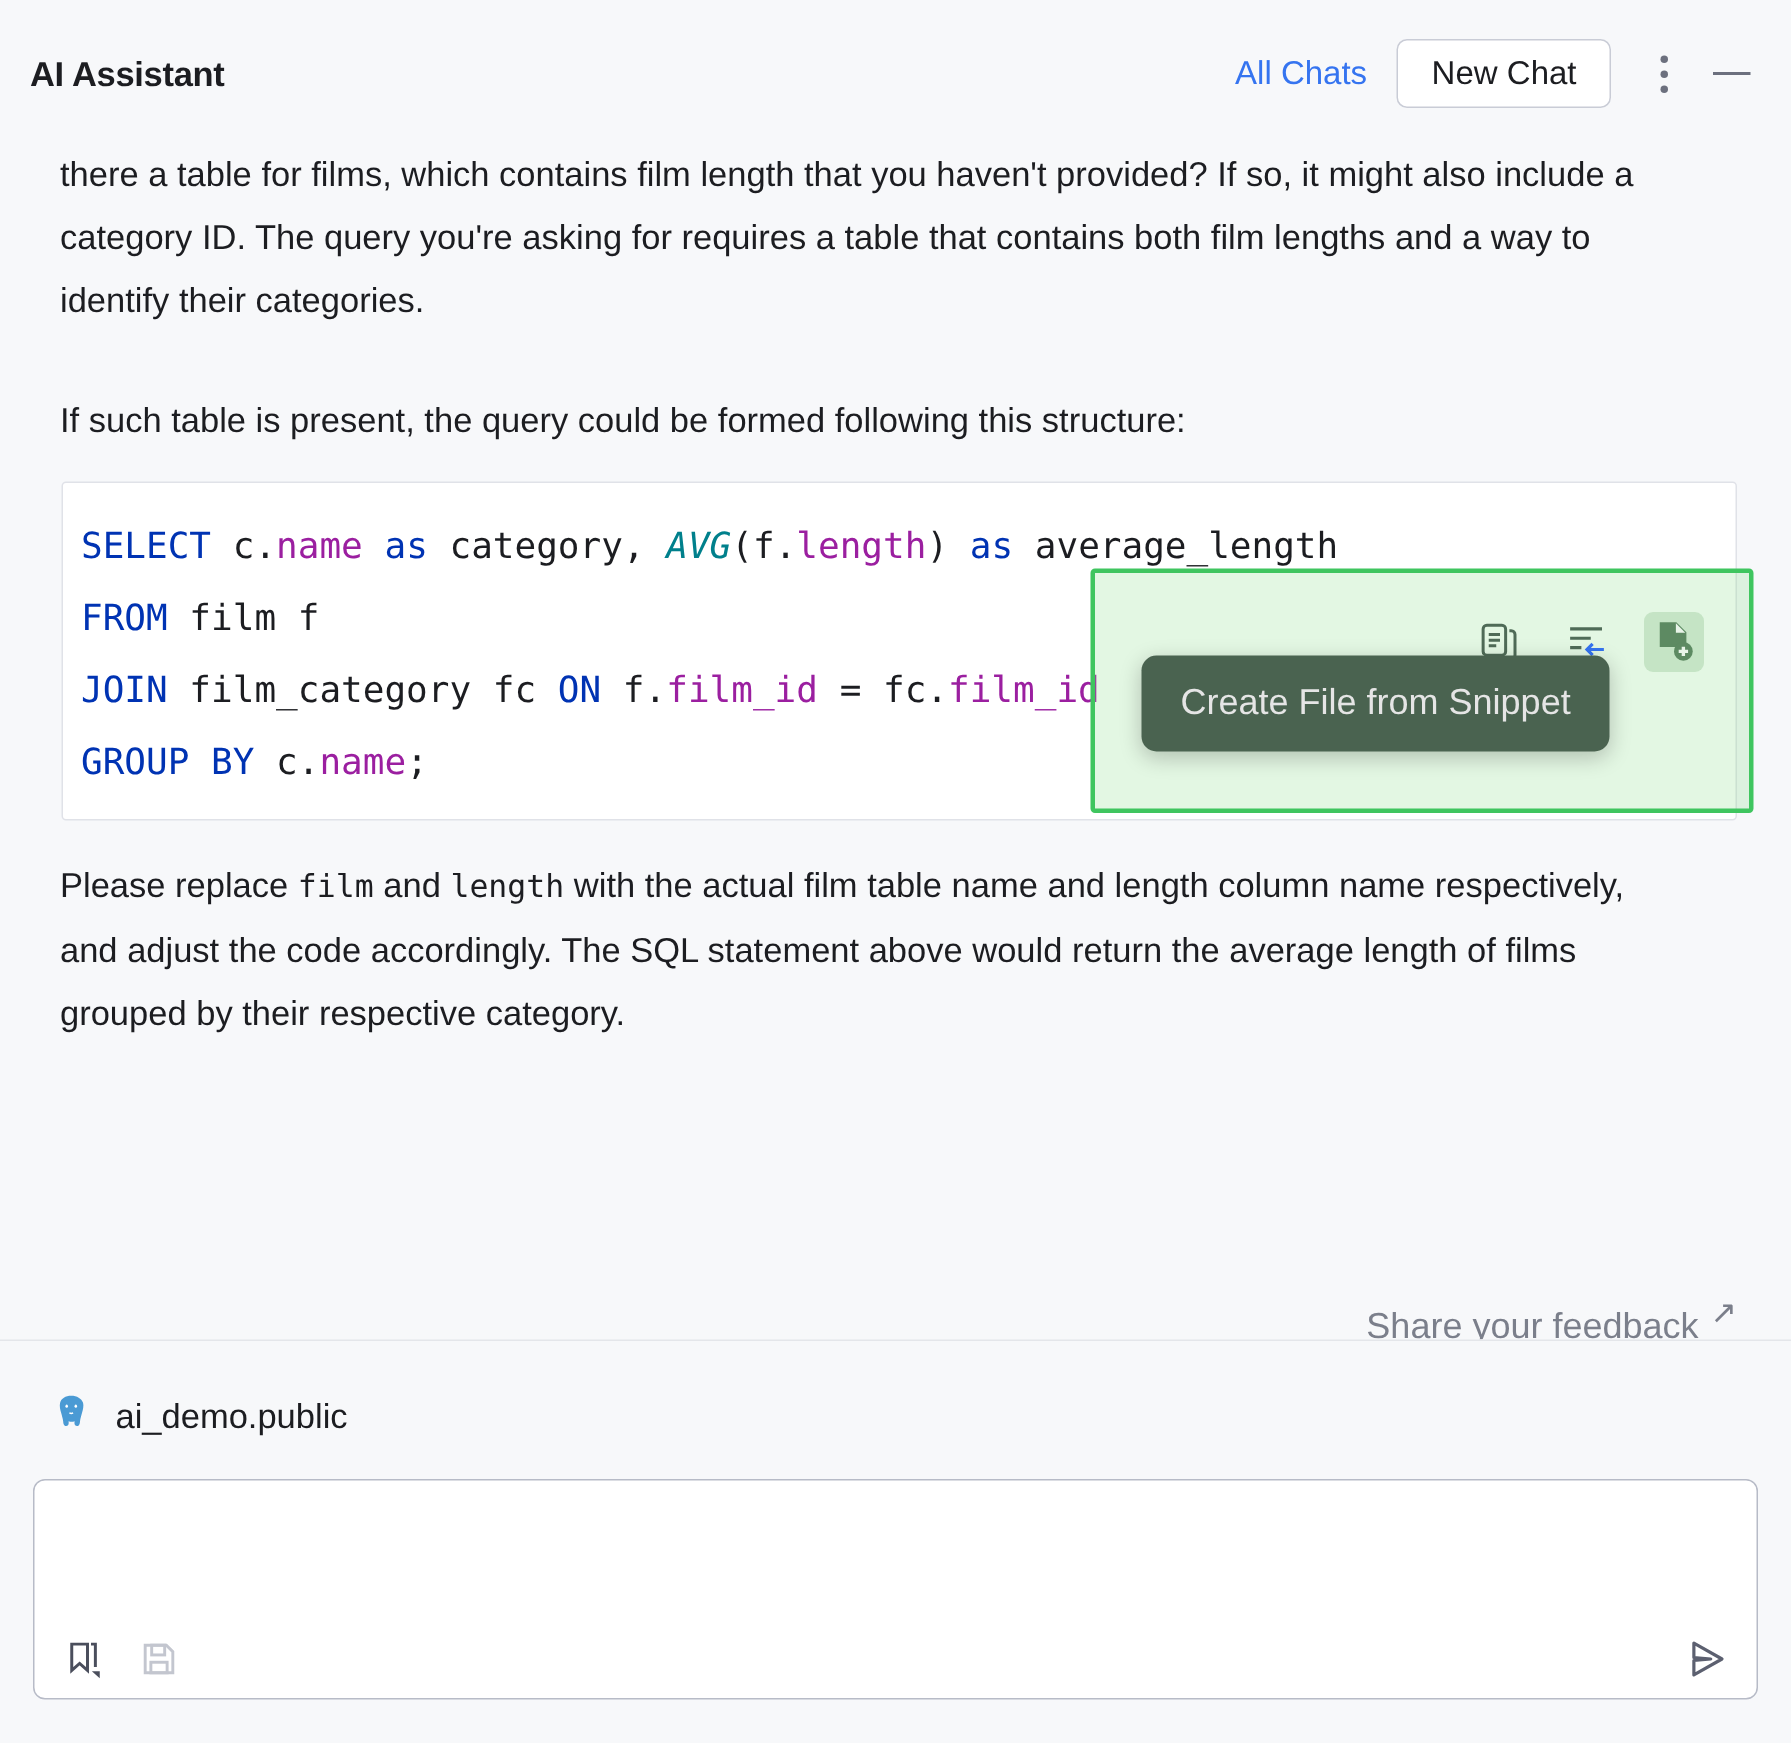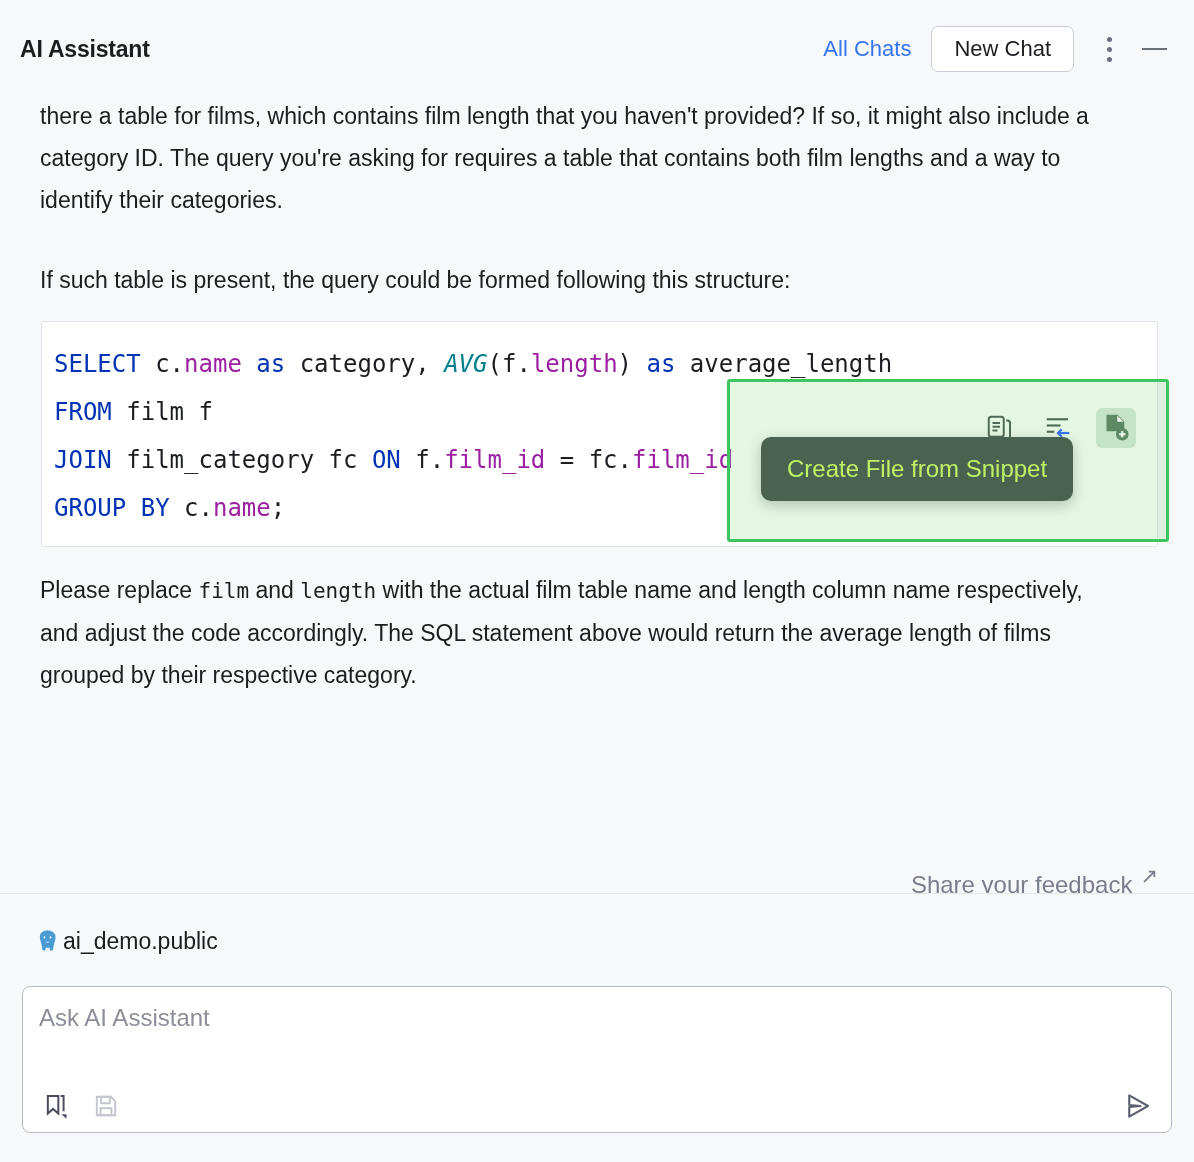--- a/index.html
+++ b/index.html
@@ -184,21 +184,21 @@
   .snip-icon.active {
     background: rgba(120, 180, 120, 0.28);
   }
 
   
   .tooltip {
     position: absolute;
     left: 761px;
     top: 356px;
     background: #4a6350;
-    color: #bef264;
+    color: #e5e5e5;
     font-size: 24px;
     padding: 18px 26px;
     border-radius: 10px;
     box-shadow: 0 4px 14px rgba(0,0,0,0.22);
     z-index: 20;
     white-space: nowrap;
   }
 
   
   .feedback-row {
@@ -226,22 +226,22 @@
     position: absolute;
     left: 0;
     right: 0;
     top: 893px;
     height: 269px;
     background: #f7f8fa;
     border-top: 1px solid #e4e6ea;
   }
   .db-context {
     display: flex;
-    align-items: flex-start;
-    gap: 2px;
+    align-items: center;
+    gap: 16px;
     padding: 34px 0 0 34px;
     cursor: pointer;
   }
   .db-label {
     font-size: 23px;
     color: #1c1d21;
   }
 
   .input-box {
     position: absolute;
@@ -380,21 +380,20 @@
         <path d="M12 2.2c-3.4 0-6 1.6-6.6 4.1-.5 2 .1 4.2.6 6 .4 1.6 1 3.3 1.2 5 .1.9.1 1.9.8 2.5.7.6 1.7.4 2.2-.3.4-.6.3-1.4.2-2.1.6.2 1.2.3 1.8.3s1.2-.1 1.8-.3c-.1.7-.2 1.5.2 2.1.5.7 1.5.9 2.2.3.7-.6.7-1.6.8-2.5.2-1.7.8-3.4 1.2-5 .5-1.8 1.1-4 .6-6C18 3.8 15.4 2.2 12 2.2z" fill="#4a9ad4"></path>
         <ellipse cx="9.3" cy="8.4" rx="0.75" ry="1" fill="#ffffff"></ellipse>
         <ellipse cx="14.7" cy="8.4" rx="0.75" ry="1" fill="#ffffff"></ellipse>
         <path d="M10.9 12.4c.7.4 1.5.4 2.2 0" stroke="#ffffff" stroke-width="0.8" fill="none"></path>
       </svg>
     </span>
     <span class="db-label">ai_demo.public</span>
   </div>
 
   <div class="input-box">
-    <div class="input-placeholder">Ask AI Assistant</div>
 
     <div class="input-footer">
       <div class="footer-icons">
         <span class="foot-icon">
           <svg width="28" height="28" viewBox="0 0 24 24" fill="none" stroke="#4a4e5c" stroke-width="1.7">
             <path d="M5 3.5h9v15l-4.5-4-4.5 4z"></path>
             <path d="M16 3.5h2.5v13"></path>
             <polygon points="16.5,19 21,19 21,23" fill="#4a4e5c" stroke="none"></polygon>
           </svg>
         </span>

